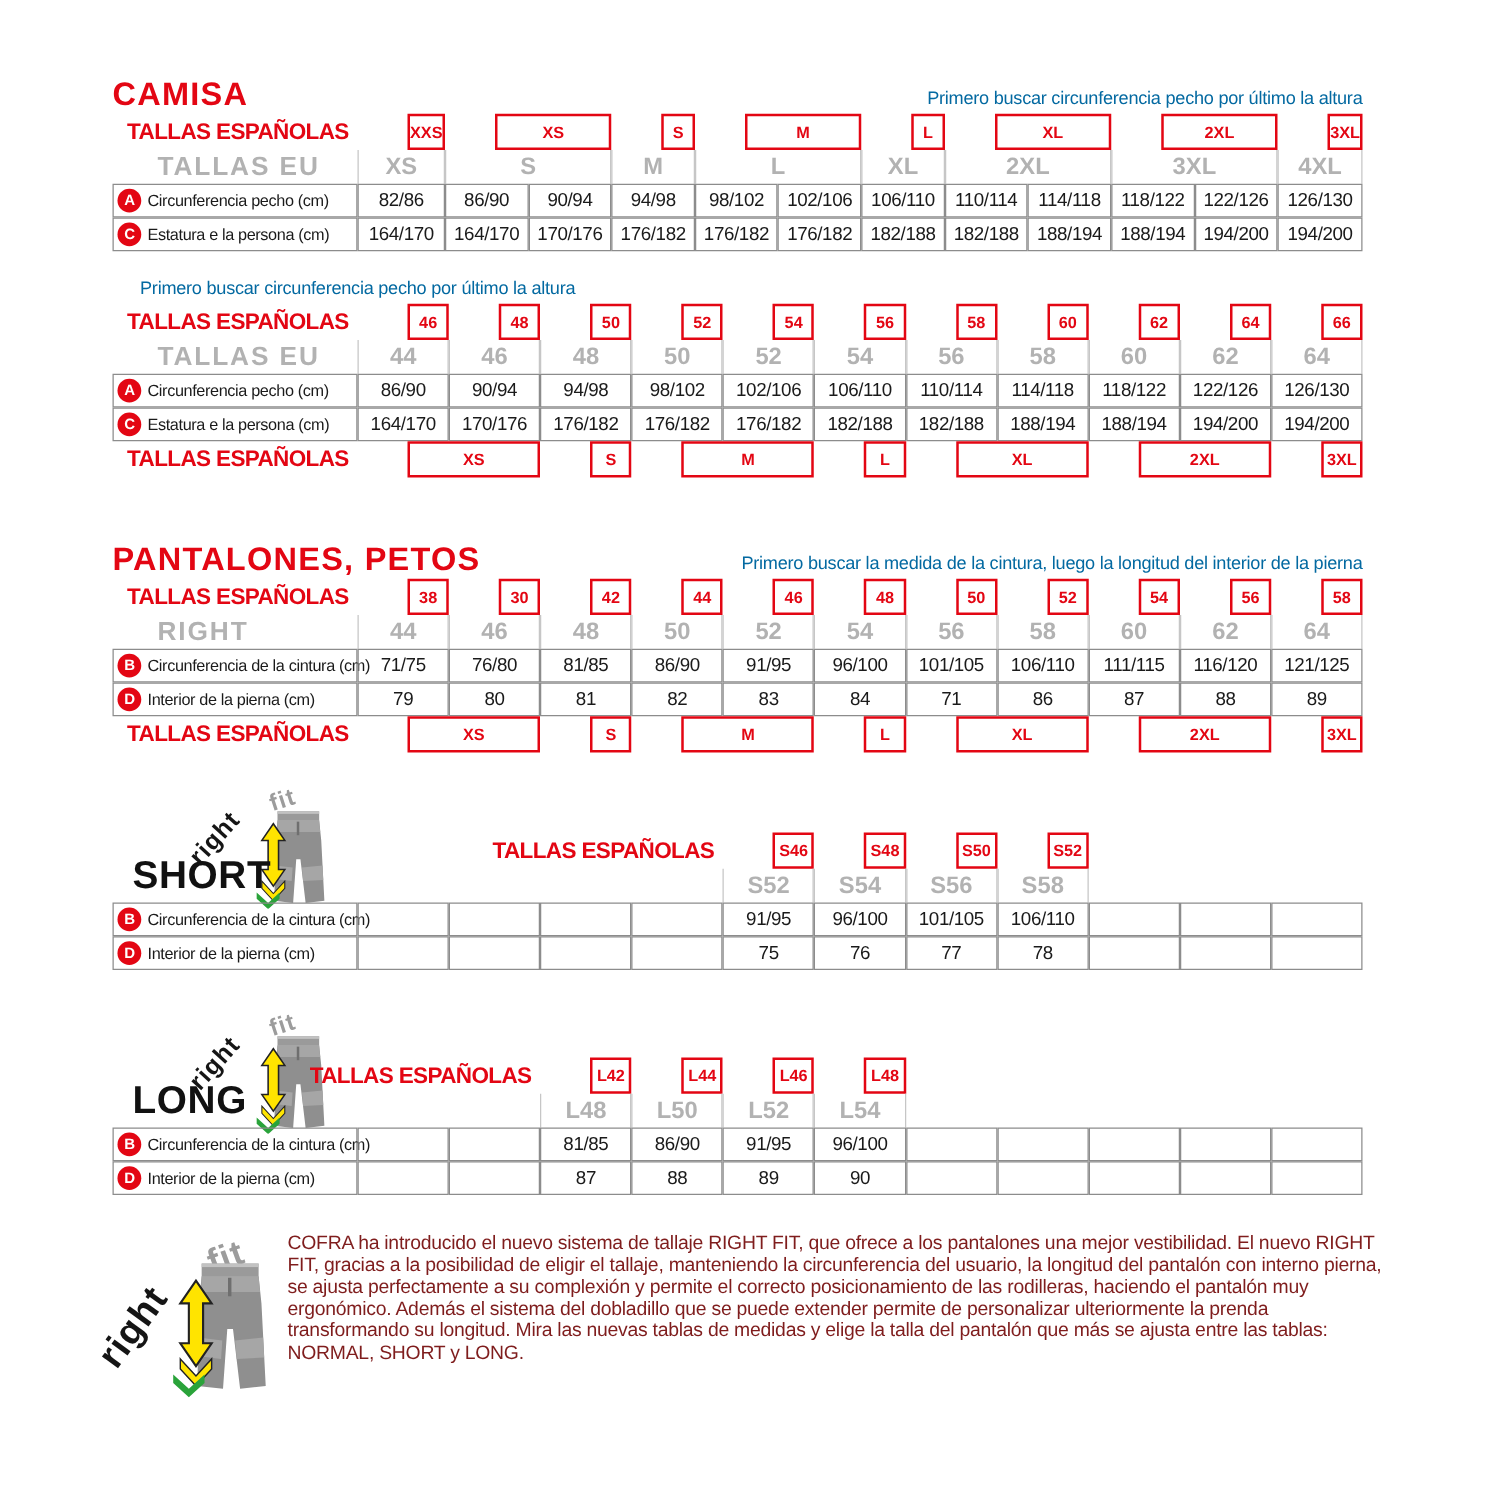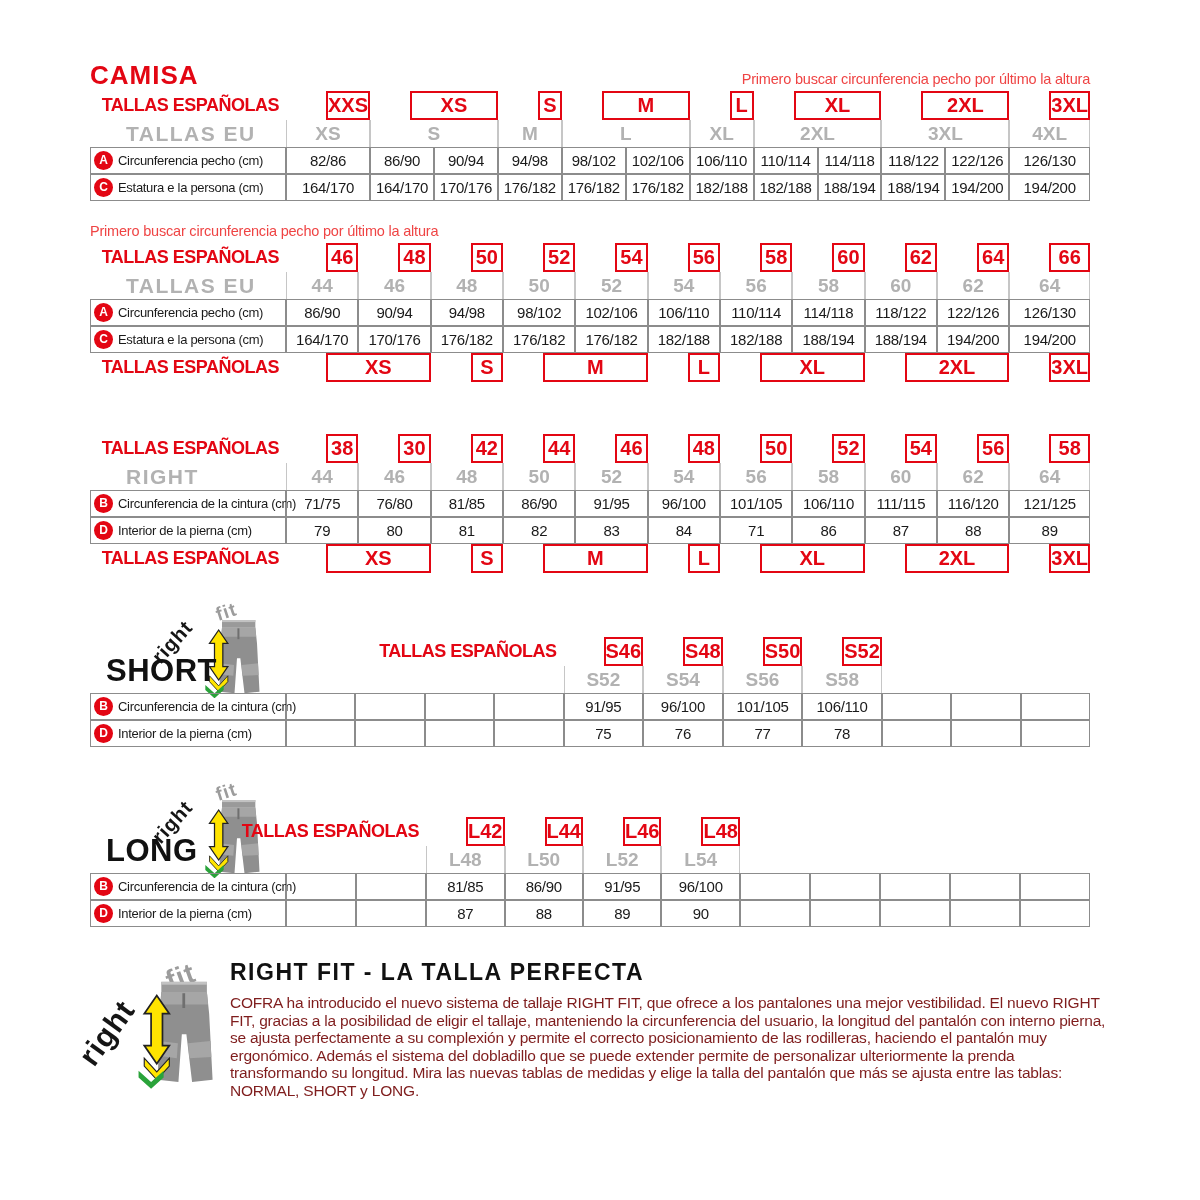--- a/index.html
+++ b/index.html
@@ -1,26 +1,26 @@
 <!DOCTYPE html>
 <html><head>
 <meta charset="utf-8">
 <style>
   html,body{margin:0;padding:0;background:#fff;}
   body{width:1200px;height:1200px;font-family:"Liberation Sans","DejaVu Sans",sans-serif;color:#1a1a1a;overflow:hidden;}
   :root{--red:#e30613;--gray:#b2b2b2;--bgray:#8c8c8c;--lgray:#c6c6c6;}
   .page{padding:62px 0 0 90px;width:1010px;position:relative;}
   .sec-head{display:flex;justify-content:space-between;align-items:flex-end;width:1000px;margin-bottom:3px;}
   .sec-title{margin:0;color:var(--red);font-size:26px;font-weight:bold;letter-spacing:1px;line-height:1;}
-  .sec-note{font-size:14.5px;color:#ef4444;letter-spacing:-0.2px;padding-bottom:1px;}
+  .sec-note{font-size:14.5px;color:#0369a1;letter-spacing:-0.2px;padding-bottom:1px;margin-left:22px;}
   .tbl{display:grid;width:1000px;}
   .lbl{display:flex;align-items:center;margin-left:36px;}
   .red-lbl{color:var(--red);font-weight:bold;font-size:18px;justify-content:flex-end;padding-right:7px;letter-spacing:-0.5px;white-space:nowrap;}
   .gray-lbl{color:var(--gray);font-weight:bold;font-size:21px;letter-spacing:1.5px;white-space:nowrap;}
-  .hcell{border:2px solid var(--red);color:var(--red);font-weight:bold;font-size:20px;text-align:center;height:25px;line-height:25px;background:#fff;margin-left:40px;}
+  .hcell{border:2px solid var(--red);color:var(--red);font-weight:bold;font-size:13px;text-align:center;height:25px;line-height:25px;background:#fff;margin-left:40px;}
   .gcell{color:var(--gray);font-weight:bold;font-size:19px;text-align:center;height:27px;line-height:27px;border-left:1px solid var(--lgray);border-right:1px solid var(--lgray);}
   .dcell{border:1px solid var(--bgray);font-size:15px;text-align:center;height:25px;line-height:25px;letter-spacing:-0.3px;}
   .rowlbl{border:1px solid var(--bgray);display:flex;align-items:center;gap:5px;padding-left:3px;font-size:13px;letter-spacing:-0.3px;white-space:nowrap;height:25px;}
   .badge{background:var(--red);color:#fff;border-radius:50%;width:19px;height:19px;line-height:19px;text-align:center;font-weight:bold;font-size:12px;flex:0 0 auto;}
   .filler{}
   .sec{margin-bottom:0;}
   #sec-cazadoras{margin-top:22px;}
   #sec-pantalones{margin-top:52px;}
   .subsec{position:relative;height:142px;margin-top:34px;}
   #sec-long{margin-top:38px;}
@@ -169,20 +169,24 @@
         <div class="hcell">S</div>
         <div class="hcell" style="grid-column: span 2;">M</div>
         <div class="hcell">L</div>
         <div class="hcell" style="grid-column: span 2;">XL</div>
         <div class="hcell" style="grid-column: span 2;">2XL</div>
         <div class="hcell">3XL</div>
       </div>
   </section>
 
   <section class="sec" id="sec-pantalones">
+    <div class="sec-head">
+      <h2 class="sec-title">PANTALONES, PETOS</h2>
+      <div class="sec-note">Primero buscar la medida de la cintura, luego la longitud del interior de la pierna</div>
+    </div>
     <div class="tbl" style="grid-template-columns: 196px repeat(11, 1fr);">
         <div class="lbl red-lbl">TALLAS ESPAÑOLAS</div>
         <div class="hcell">38</div>
         <div class="hcell">30</div>
         <div class="hcell">42</div>
         <div class="hcell">44</div>
         <div class="hcell">46</div>
         <div class="hcell">48</div>
         <div class="hcell">50</div>
         <div class="hcell">52</div>
@@ -393,18 +397,17 @@
       <path d="M47.5 60 L67.2 58 L67.9 72 L48.6 73 Z" fill="#a6a6a6"></path>
       <rect x="42.5" y="16" width="2.4" height="13" fill="#6f6f6f"></rect>
     </g>
     <path d="M9 34 L20 18 L31 34 L25 34 L25 62 L31 62 L20 78 L9 62 L15 62 L15 34 Z" fill="#ffe400" stroke="#222" stroke-width="1.5"></path>
     <path d="M9 73 L20 85 L31 73 L31 80 L20 92 L9 80 Z" fill="#ffe400" stroke="#222" stroke-width="1"></path>
     <path d="M4 84 L15 94 L26 84 L26 90 L15 100 L4 90 Z" fill="#2aa33a"></path>
   </svg>
 </span>
     </div>
     <div class="rf-body">
-      <h2 class="rf-title">RIGHT FIT - LA TALLA PERFECTA</h2>
       <p class="rf-text">COFRA ha introducido el nuevo sistema de tallaje RIGHT FIT, que ofrece a los pantalones una mejor vestibilidad. El nuevo RIGHT FIT, gracias a la posibilidad de eligir el tallaje, manteniendo la circunferencia del usuario, la longitud del pantalón con interno pierna, se ajusta perfectamente a su complexión y permite el correcto posicionamiento de las rodilleras, haciendo el pantalón muy ergonómico. Además el sistema del dobladillo que se puede extender permite de personalizar ulteriormente la prenda transformando su longitud. Mira las nuevas tablas de medidas y elige la talla del pantalón que más se ajusta entre las tablas: NORMAL, SHORT y LONG.</p>
     </div>
   </section>
 
 </div>
 
 </body></html>

